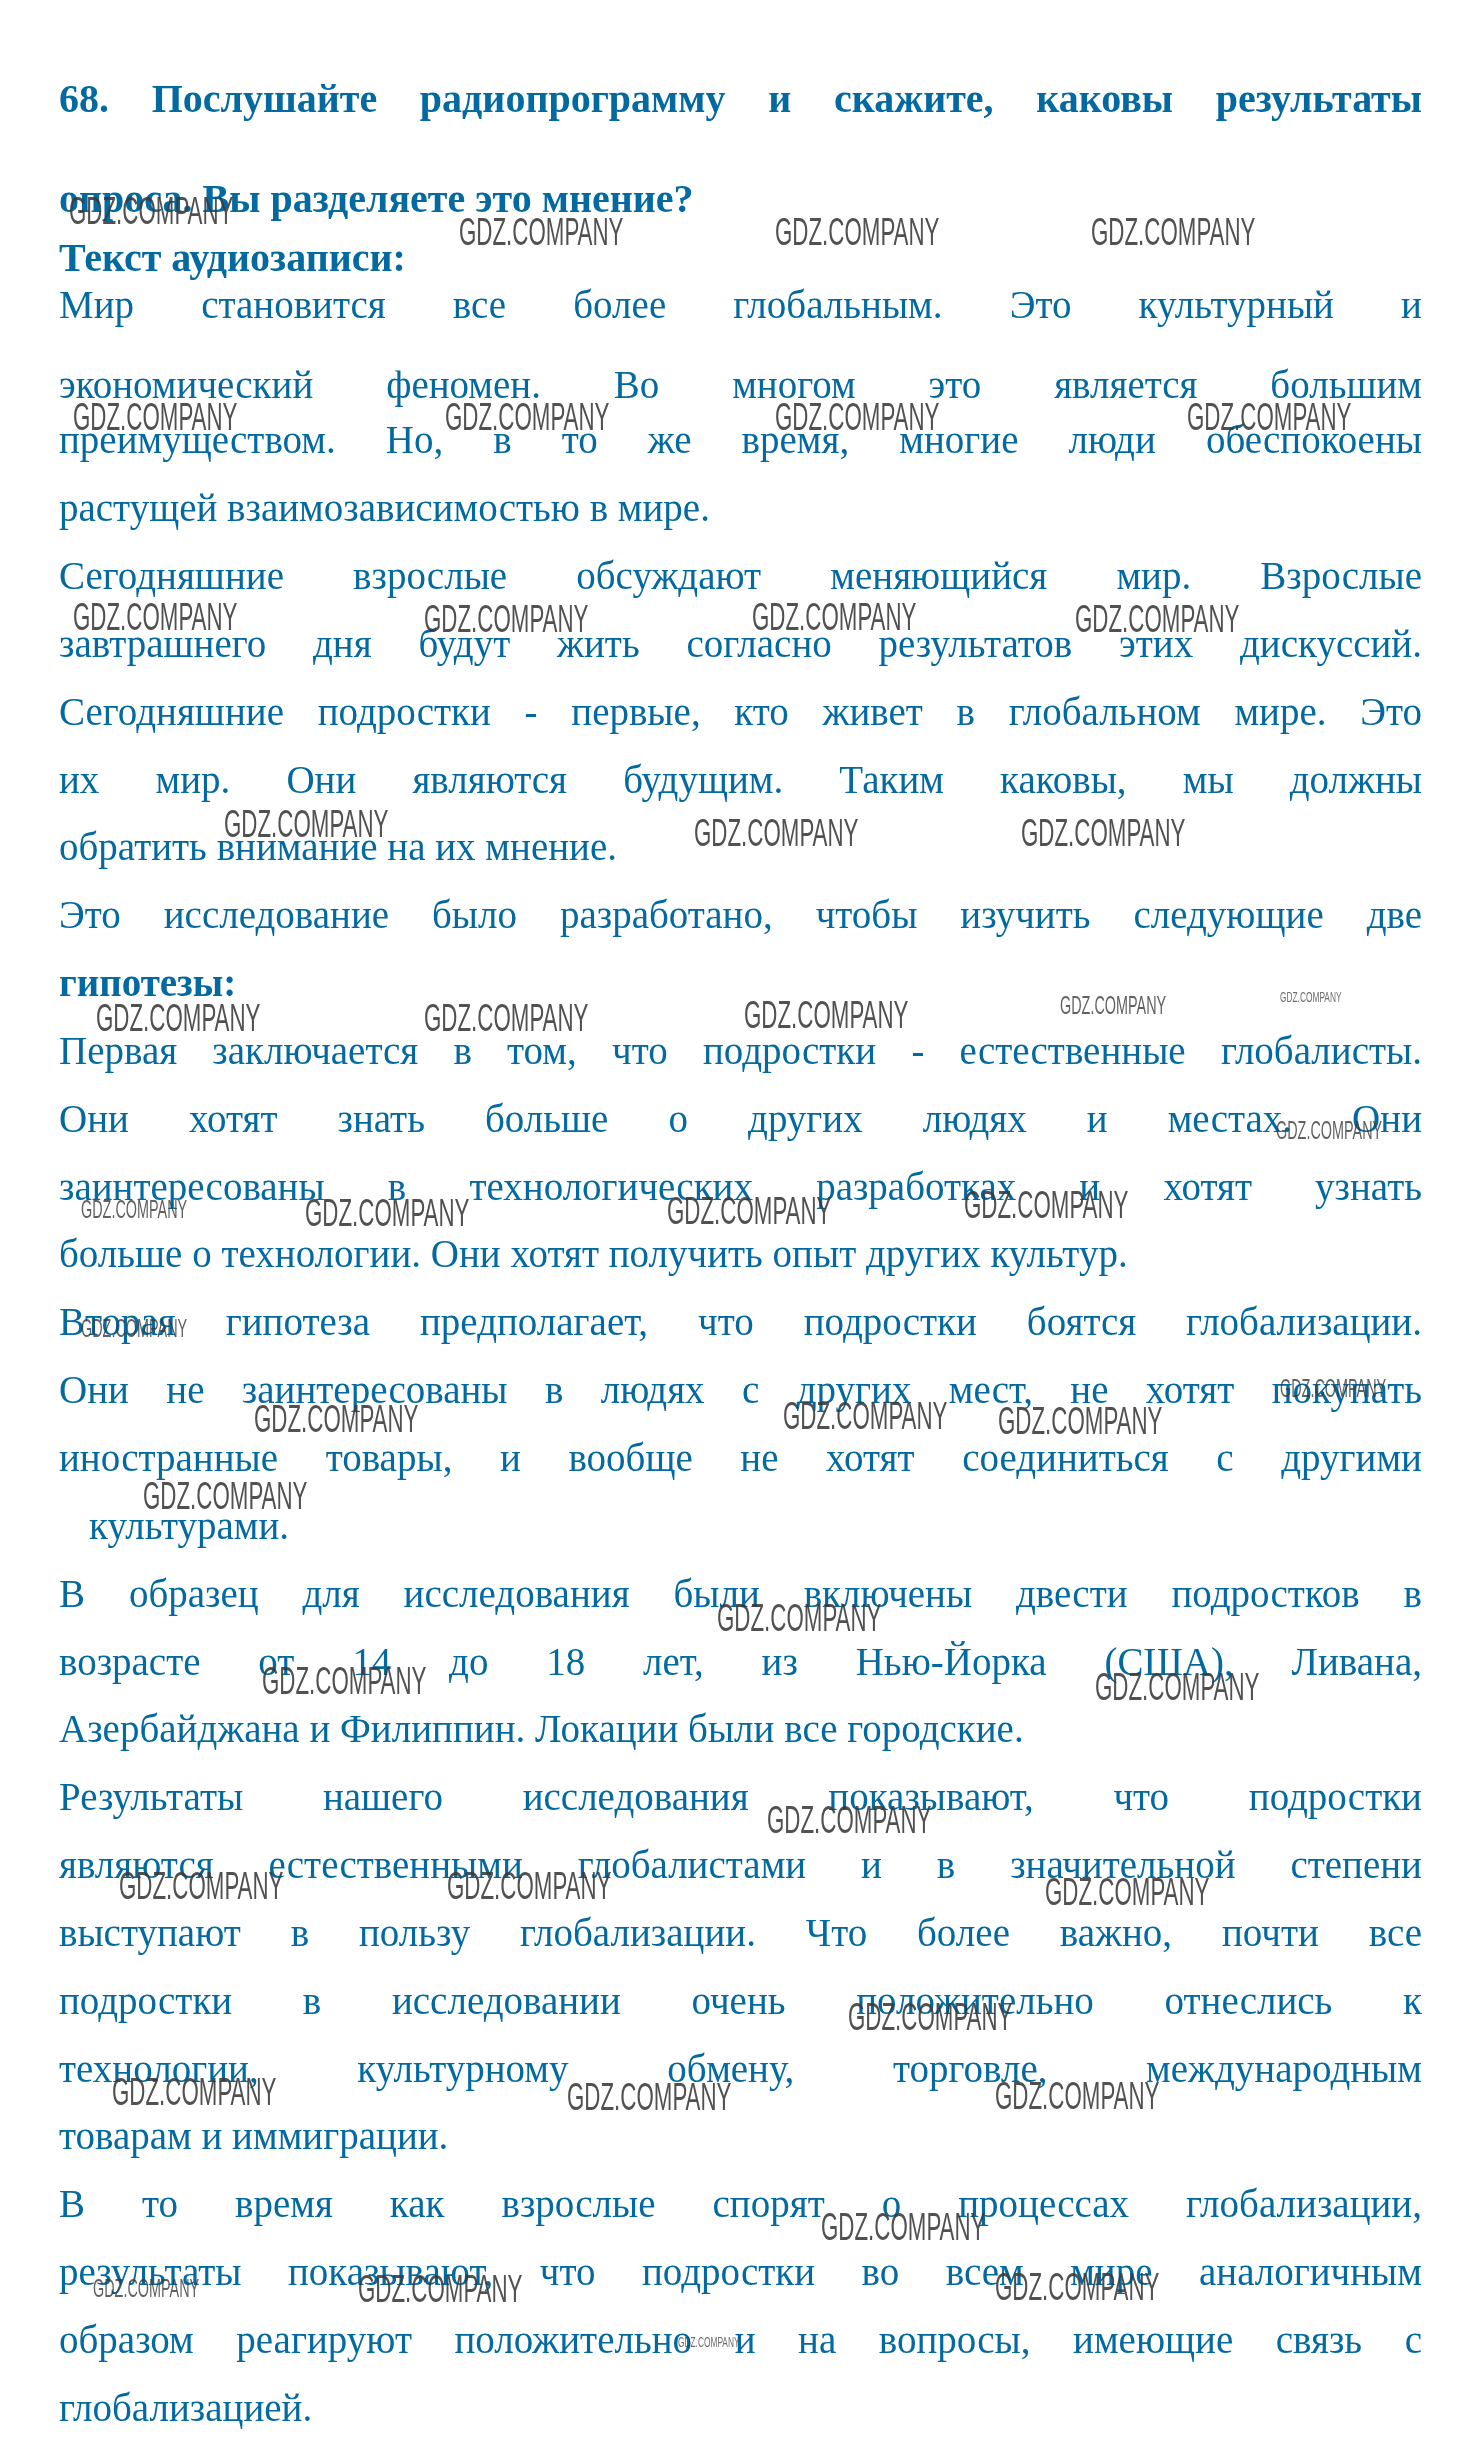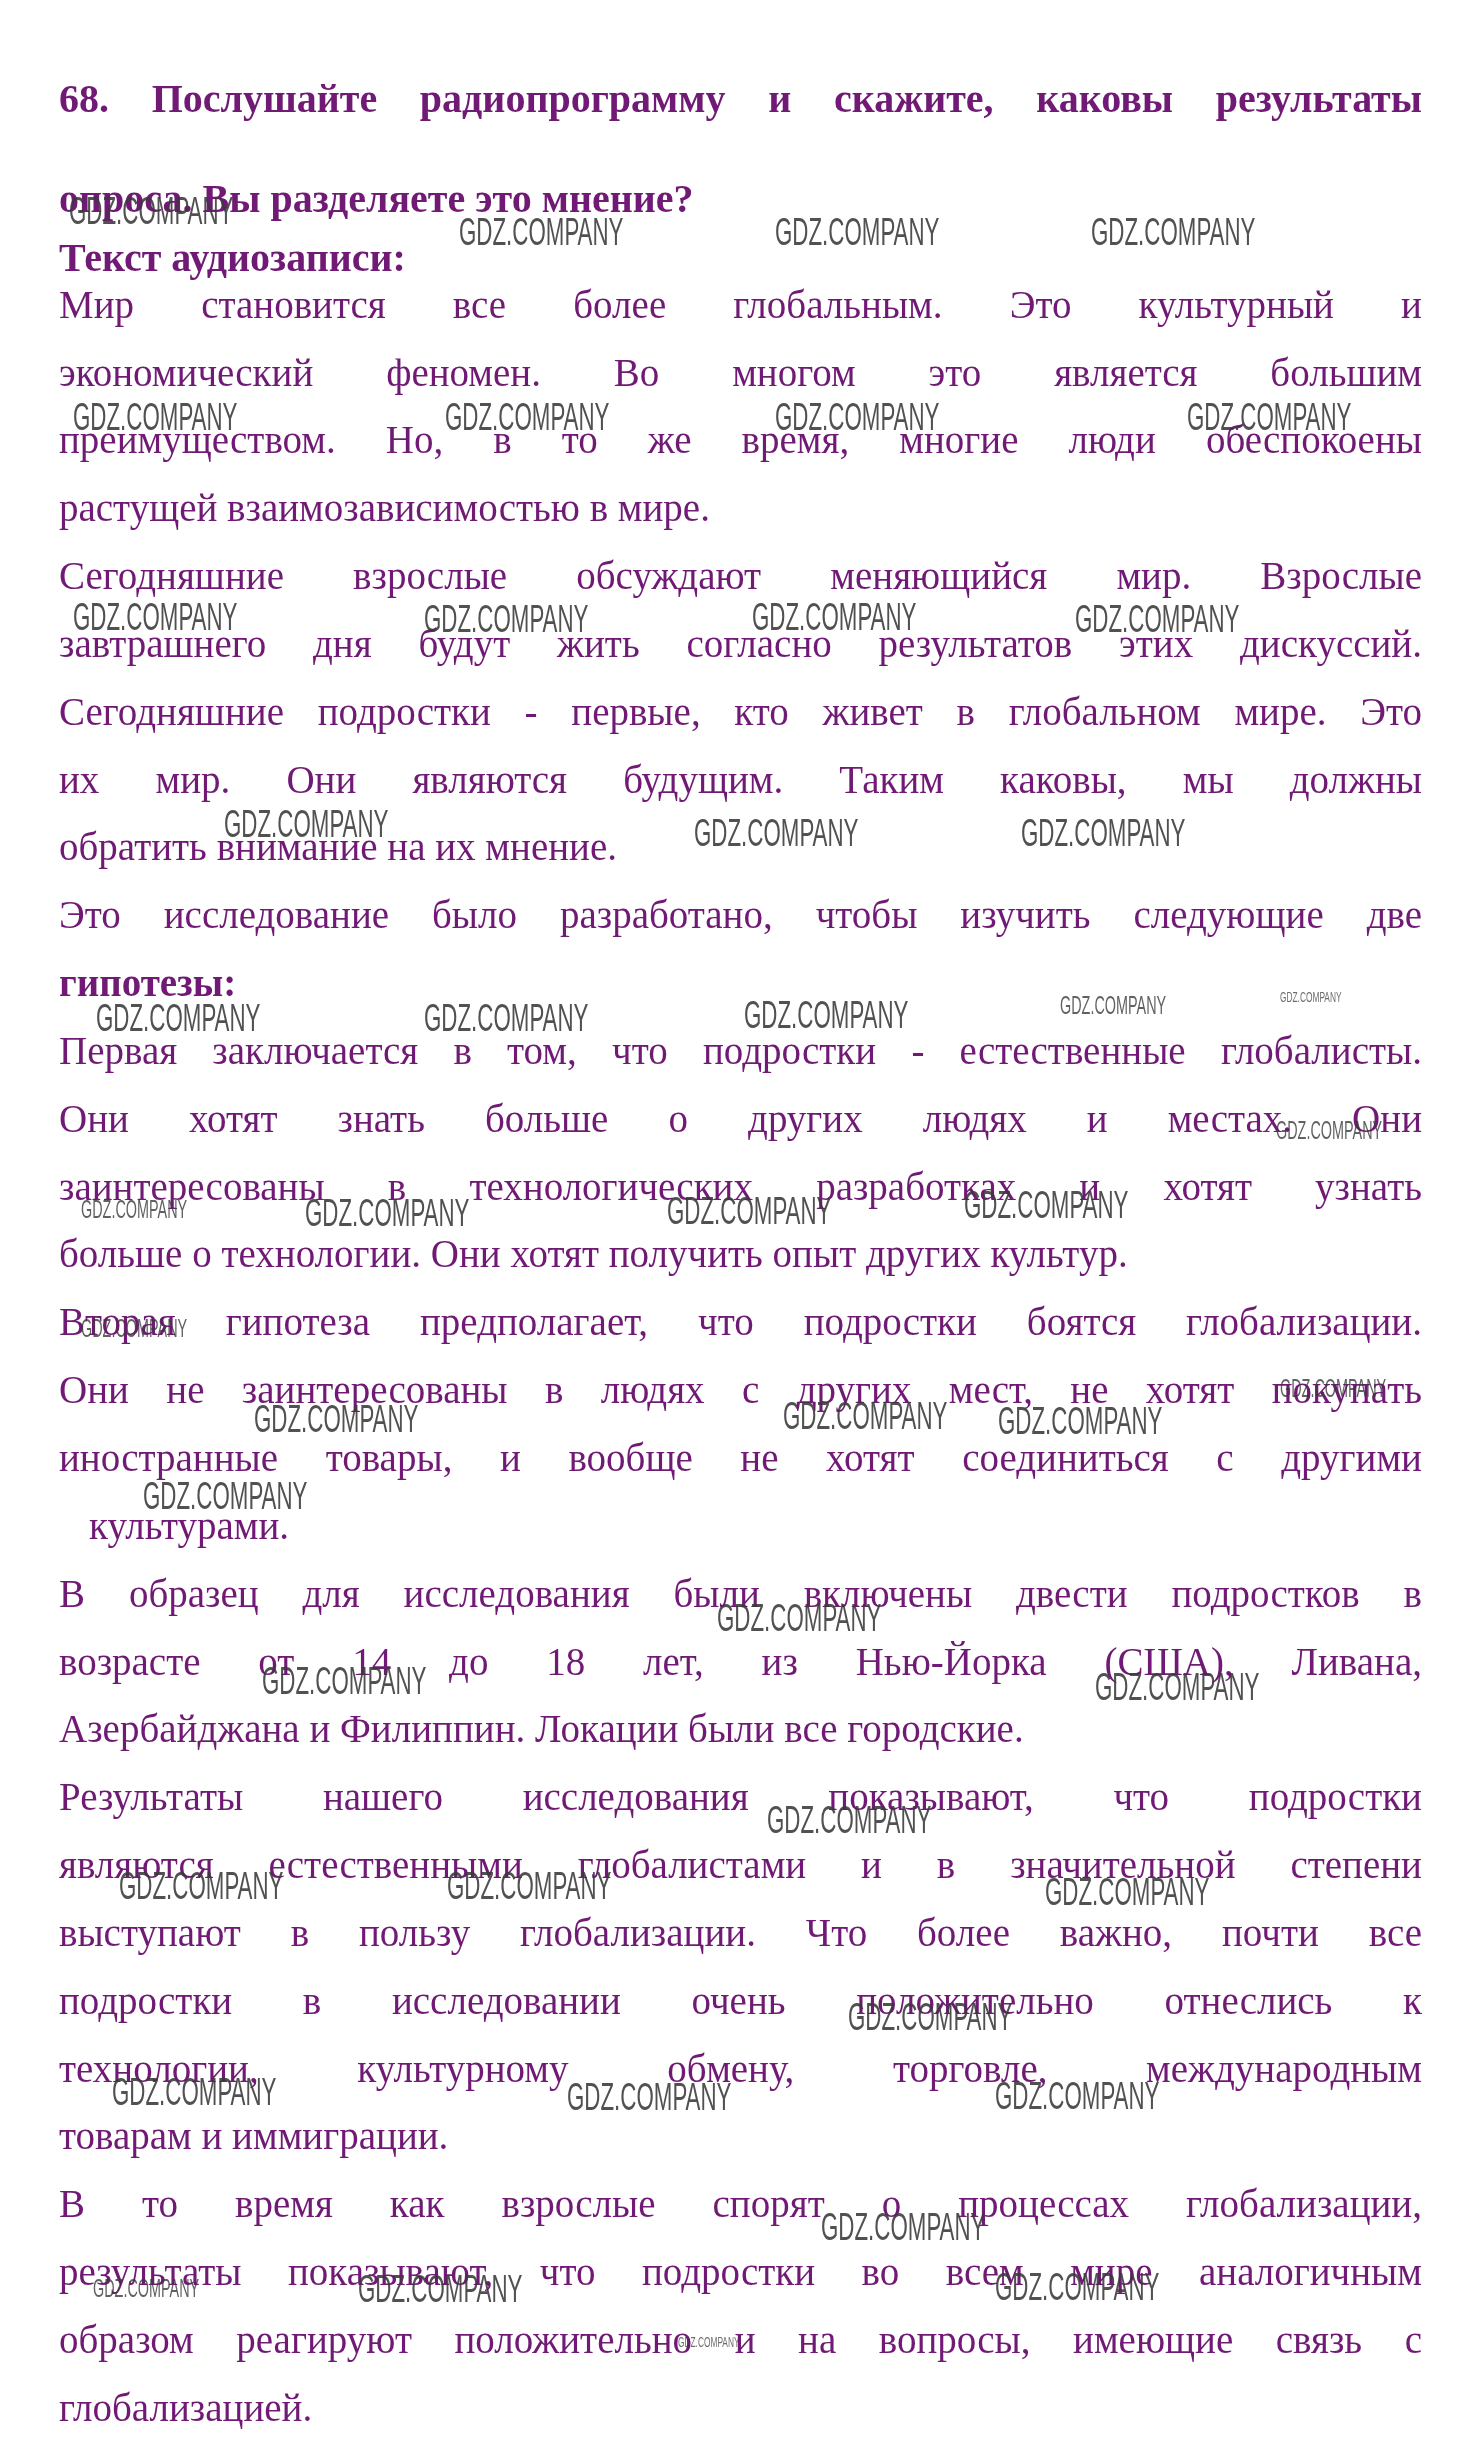--- a/index.html
+++ b/index.html
@@ -15,21 +15,21 @@
     overflow: hidden;
     font-family: "Liberation Serif", serif;
   }
   .line {
     position: absolute;
     left: 59px;
     width: 1363px;
     height: 68px;
     font-size: 39px;
     line-height: 62px;
-    color: #701a75;
+    color: #0369a1;
     white-space: normal;
     letter-spacing: 0px;
   }
   .line.justify {
     text-align: justify;
     text-align-last: justify;
   }
   .line.left {
     text-align: right;
     text-align-last: left;
@@ -109,21 +109,21 @@
       <div class="wm s" style="left: 93px; top: 2274px;">GDZ.COMPANY</div>
       <div class="wm m" style="left: 358px; top: 2267px;">GDZ.COMPANY</div>
       <div class="wm m" style="left: 995px; top: 2265px;">GDZ.COMPANY</div>
       <div class="wm xs" style="left: 678px; top: 2333px;">GDZ.COMPANY</div>
     </div>
   <div id="text-layer">
       <div class="line title justify" style="top: 68px;">68. Послушайте радиопрограмму и скажите, каковы результаты</div>
       <div class="line title left" style="top: 168px;">опроса. Вы разделяете это мнение?</div>
       <div class="line bold left" style="top: 227px;">Текст аудиозаписи:</div>
       <div class="line justify" style="top: 274px;">Мир становится все более глобальным. Это культурный и</div>
-      <div class="line justify" style="top: 342px;">экономический феномен. Во многом это является большим</div>
+      <div class="line justify" style="top: 354px;">экономический феномен. Во многом это является большим</div>
       <div class="line justify" style="top: 409px;">преимуществом. Но, в то же время, многие люди обеспокоены</div>
       <div class="line left" style="top: 477px;">растущей взаимозависимостью в мире.</div>
       <div class="line justify" style="top: 545px;">Сегодняшние взрослые обсуждают меняющийся мир. Взрослые</div>
       <div class="line justify" style="top: 613px;">завтрашнего дня будут жить согласно результатов этих дискуссий.</div>
       <div class="line justify" style="top: 681px;">Сегодняшние подростки - первые, кто живет в глобальном мире. Это</div>
       <div class="line justify" style="top: 749px;">их мир. Они являются будущим. Таким каковы, мы должны</div>
       <div class="line left" style="top: 816px;">обратить внимание на их мнение.</div>
       <div class="line justify" style="top: 884px;">Это исследование было разработано, чтобы изучить следующие две</div>
       <div class="line left" style="top: 952px; font-weight: bold;">гипотезы:</div>
       <div class="line justify" style="top: 1020px;">Первая заключается в том, что подростки - естественные глобалисты.</div>

